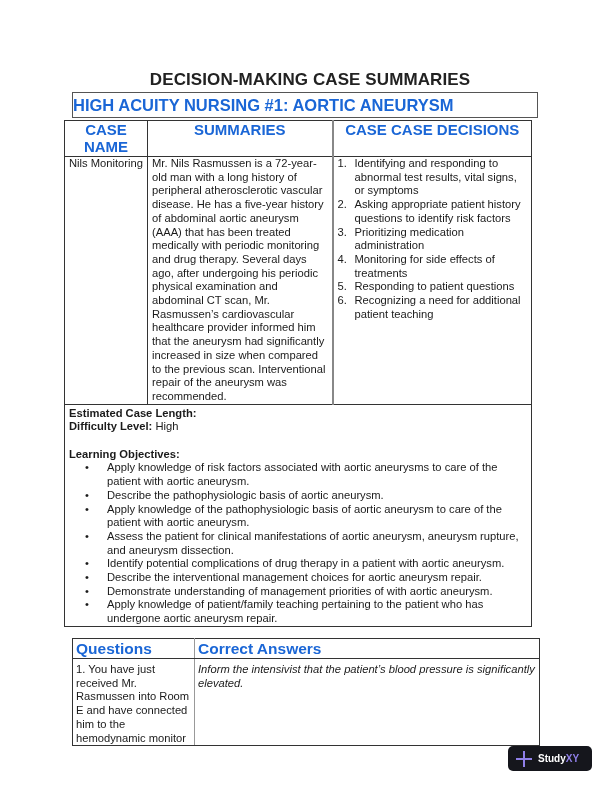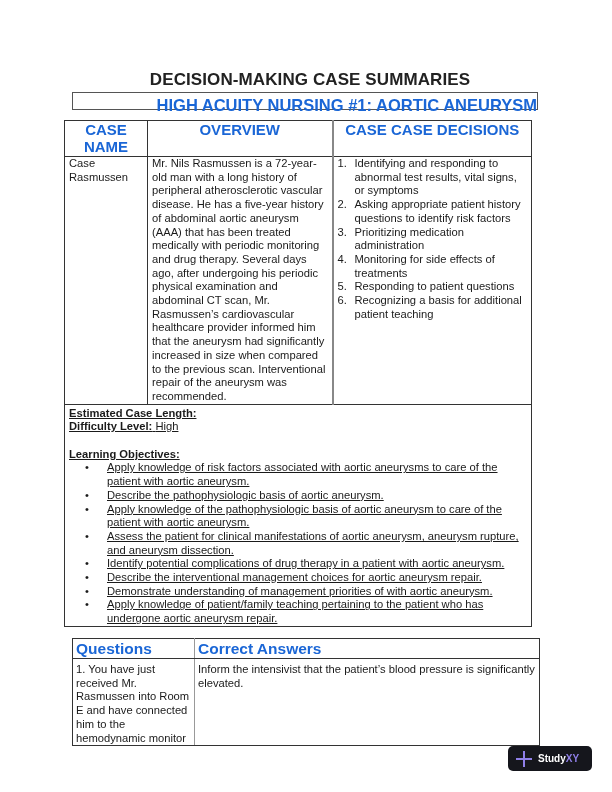--- a/index.html
+++ b/index.html
@@ -1,48 +1,48 @@
 <!DOCTYPE html>
 <html><head>
 <meta charset="utf-8">
 <style>
   html, body { margin: 0; padding: 0; background: #ffffff; }
   body { width: 612px; height: 792px; position: relative; overflow: hidden;
          font-family: "Liberation Sans", sans-serif; color: #1a1a1a; }
   .page-title { position: absolute; left: 4px; width: 612px; top: 70px; text-align: center;
          font-weight: bold; font-size: 17px; color: #222; letter-spacing: 0.1px; }
-  .header-box { position: absolute; left: 72px; top: 92px; width: 466px; height: 18px;
-         border: 1.5px solid #555; box-sizing: border-box; text-align: right; }
+  .header-box { position: absolute; left: 72px; top: 92px; width: 466px; height: 26px;
+         border: 1.5px solid #555; box-sizing: border-box; text-align: left; }
   .header-box span { color: #1a66d6; font-weight: bold; font-size: 16.5px; line-height: 24px; }
   .main-table { position: absolute; left: 64px; top: 120px; width: 468px;
          border-collapse: collapse; table-layout: fixed; }
   .main-table td, .main-table th { border: 1px solid #333; vertical-align: top; padding: 0 4px; }
   .main-table th { color: #1a66d6; font-weight: bold; font-size: 15px; line-height: 16.5px;
          text-align: center; padding-top: 1px; padding-bottom: 1px; }
   .main-table td { font-size: 11.2px; line-height: 13.7px; }
   .col1 { width: 83px; }
   .col2 { width: 185px; }
   .main-table th.gray-right { border-right: 2px solid #888; }
   .decisions { margin: 0; padding: 0; list-style: none; }
   .decisions li { position: relative; padding-left: 17px; }
   .decisions li .num { position: absolute; left: 0; top: 0; }
-  .info-cell { padding: 2px 4px 0 4px !important; text-decoration: underline; }
+  .info-cell { padding: 2px 4px 0 4px !important; }
   .bold { font-weight: bold; }
   .objectives { margin: 0; padding: 0; list-style: none; }
   .objectives li { position: relative; padding-left: 38px; padding-right: 2px; }
   .objectives li .bullet { position: absolute; left: 16px; top: 0; }
   .spacer { height: 13.7px; }
   .q-table { position: absolute; left: 72px; top: 638px; width: 468px;
          border-collapse: collapse; table-layout: fixed; }
   .q-table td, .q-table th { border: 1px solid #333; vertical-align: top; padding: 0 3px; }
   .q-table th { color: #1a66d6; font-weight: bold; font-size: 15.5px; text-align: left;
          line-height: 19px; }
   .q-table td { font-size: 11.2px; line-height: 13.7px; padding-top: 4px; padding-bottom: 0; }
   .q-table .qcol { width: 122px; border-right: 1.5px solid #999; }
-  .answer { }
+  .answer { font-style: italic; }
   .badge { position: absolute; left: 508px; top: 746px; width: 84px; height: 25px;
          background: #15161c; border-radius: 5px; display: flex; align-items: center; }
   .badge .plus { width: 20px; height: 20px; margin-left: 6px; position: relative; }
   .badge .plus::before, .badge .plus::after { content: ""; position: absolute; background: #8f7fe8; }
   .badge .plus::before { left: 9px; top: 2px; width: 2px; height: 16px; }
   .badge .plus::after { left: 2px; top: 9px; width: 16px; height: 2px; }
   .badge .brand { font-weight: bold; font-size: 10px; color: #ffffff; margin-left: 4px; text-align: right; }
   .badge .brand .xy { color: #8f7fe8; }
 </style>
 </head>
@@ -56,34 +56,34 @@
 
 <table class="main-table">
   <colgroup>
       <col class="col1">
       <col class="col2">
       <col>
     </colgroup>
   <tbody>
       <tr>
     <th>CASE NAME</th>
-    <th class="gray-right">OVERVIEW</th>
+    <th class="gray-right">SUMMARIES</th>
     <th>CASE CASE DECISIONS</th>
   </tr>
   <tr>
-    <td>Case Rasmussen</td>
+    <td>Nils Monitoring</td>
     <td style="border-right:2px solid #888;">Mr. Nils Rasmussen is a 72-year-old man with a long history of peripheral atherosclerotic vascular disease. He has a five-year history of abdominal aortic aneurysm (AAA) that has been treated medically with periodic monitoring and drug therapy. Several days ago, after undergoing his periodic physical examination and abdominal CT scan, Mr. Rasmussen’s cardiovascular healthcare provider informed him that the aneurysm had significantly increased in size when compared to the previous scan. Interventional repair of the aneurysm was recommended.</td>
     <td>
       <ol class="decisions">
         <li><span class="num">1.</span><span>Identifying and responding to abnormal test results, vital signs, or symptoms</span></li>
         <li><span class="num">2.</span><span>Asking appropriate patient history questions to identify risk factors</span></li>
         <li><span class="num">3.</span><span>Prioritizing medication administration</span></li>
         <li><span class="num">4.</span><span>Monitoring for side effects of treatments</span></li>
         <li><span class="num">5.</span><span>Responding to patient questions</span></li>
-        <li><span class="num">6.</span><span>Recognizing a basis for additional patient teaching</span></li>
+        <li><span class="num">6.</span><span>Recognizing a need for additional patient teaching</span></li>
       </ol>
     </td>
   </tr>
   <tr>
     <td colspan="3" class="info-cell">
       <div>
         <span class="bold">Estimated Case Length:</span>
         <span></span>
       </div>
       <div>

